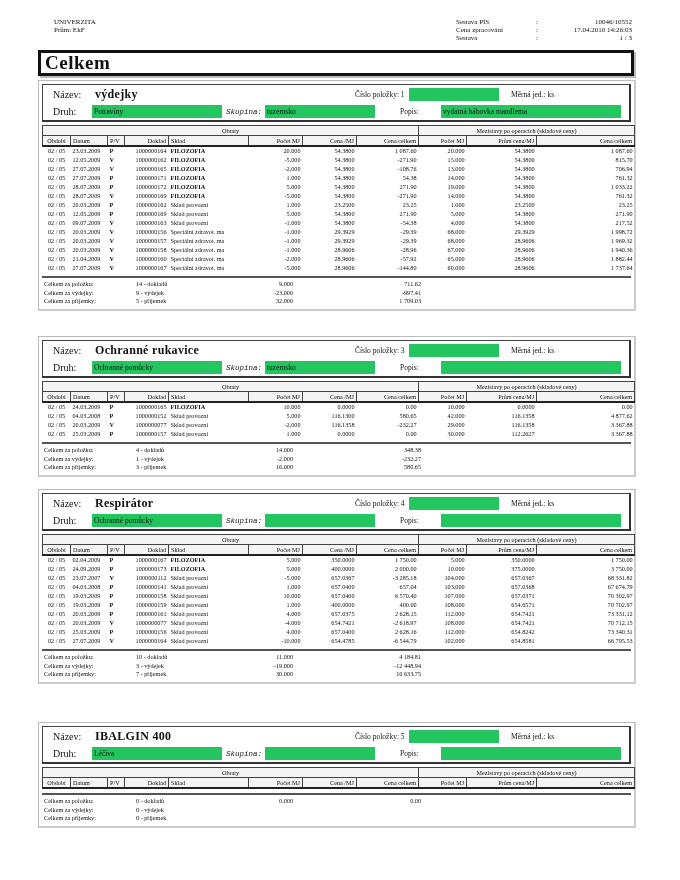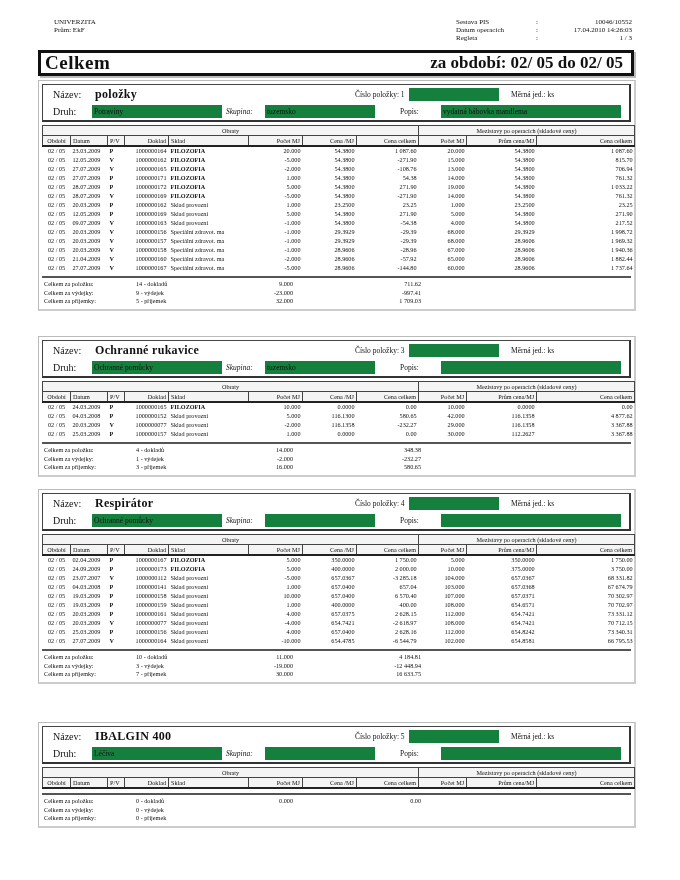--- a/index.html
+++ b/index.html
@@ -16,23 +16,23 @@
   .titlebar .p { font-size: 17px; font-weight: bold; }
   .section { position: absolute; left: 38px; width: 598px; border: 1px solid #bbb; border-right: 2px solid #ccc; border-bottom: 2px solid #ccc; background: #fff; }
   .ibox { margin: 3px 3px 0 3px; border: 1px solid #444; border-right: 2px solid #333; border-bottom: 2px solid #333; height: 38px; position: relative; font-size: 7.5px; }
   .ibox .r1, .ibox .r2 { position: absolute; left: 0; right: 0; height: 15px; display: flex; align-items: center; }
   .ibox .r1 { top: 2px; }
   .ibox .r2 { top: 19px; }
   .lbl-nazev { position: absolute; left: 10px; font-size: 10px; font-weight: normal; }
   .val-nazev { position: absolute; left: 52px; font-size: 12px; font-weight: bold; letter-spacing: 0.3px; }
   .lbl-cislo { position: absolute; left: 312px; font-family: Liberation Serif, serif; }
   .lbl-mj { position: absolute; left: 468px; }
-  .fld { position: absolute; background: #15803d; height: 13px; display: flex; align-items: center; padding-left: 2px; }
+  .fld { position: absolute; background: #22c55e; height: 13px; display: flex; align-items: center; padding-left: 2px; }
   .lbl-druh { position: absolute; left: 10px; font-size: 10px; }
-  .lbl-skup { position: absolute; left: 183px; font-style: italic; }
+  .lbl-skup { position: absolute; left: 183px; font-style: italic; font-family: Liberation Mono, monospace; }
   .lbl-popis { position: absolute; left: 357px; }
   table.t { margin: 3px 3px 0 3px; width: 592px; border-collapse: collapse; font-size: 6.2px; table-layout: fixed; }
   table.t th { font-weight: normal; border: 1px solid #444; padding: 0 2px; height: 10px; background: #f4f4f4; white-space: nowrap; overflow: hidden; }
   table.t thead tr.g th { text-align: center; }
   table.t thead tr.h th { border-bottom: 2px solid #222; }
   table.t td { padding: 0 2px; height: 9px; white-space: nowrap; overflow: hidden; }
   .r { text-align: right; }
   .ctr { text-align: center; }
   .totals { margin: 4px 3px 4px 3px; border-top: 2px solid #555; padding-top: 2px; font-size: 6.2px; }
   .totals .tr { display: flex; height: 8.5px; align-items: center; }
@@ -49,42 +49,41 @@
   <div>Prům: EkF</div>
 </div>
 
 <div class="hdr-right">
   <div class="row">
     <span class="k">Sestava PIS</span>
     <span class="c">:</span>
     <span class="v">10046/10552</span>
   </div>
   <div class="row">
-    <span class="k">Datum operacích</span>
+    <span class="k">Cena zpracování</span>
     <span class="c">:</span>
     <span class="v">17.04.2010 14:26:03</span>
   </div>
   <div class="row">
-    <span class="k">Regleta</span>
+    <span class="k">Sestava</span>
     <span class="c">:</span>
     <span class="v">1   /   3</span>
   </div>
 </div>
 
 <div class="titlebar">
   <span class="t">Celkem</span>
-  <span class="p">za období:  02/ 05  do  02/ 05</span>
 </div>
 
 <div id="sections">
   <div class="section" style="top: 80px;">
     <div class="ibox">
       <div class="r1">
         <span class="lbl-nazev">Název:</span>
-        <span class="val-nazev">položky</span>
+        <span class="val-nazev">výdejky</span>
         <span class="lbl-cislo"><span>Číslo položky:</span> <span>1</span></span>
         <span class="fld" style="left:366px;width:90px;"></span>
         <span class="lbl-mj"><span>Měrná jed.:</span> <span>ks</span></span>
       </div>
       <div class="r2">
         <span class="lbl-druh">Druh:</span>
         <span class="fld" style="left:49px;width:130px;">Potraviny</span>
         <span class="lbl-skup">Skupina:</span>
         <span class="fld" style="left:222px;width:110px;">tuzemsko</span>
         <span class="lbl-popis">Popis:</span>

